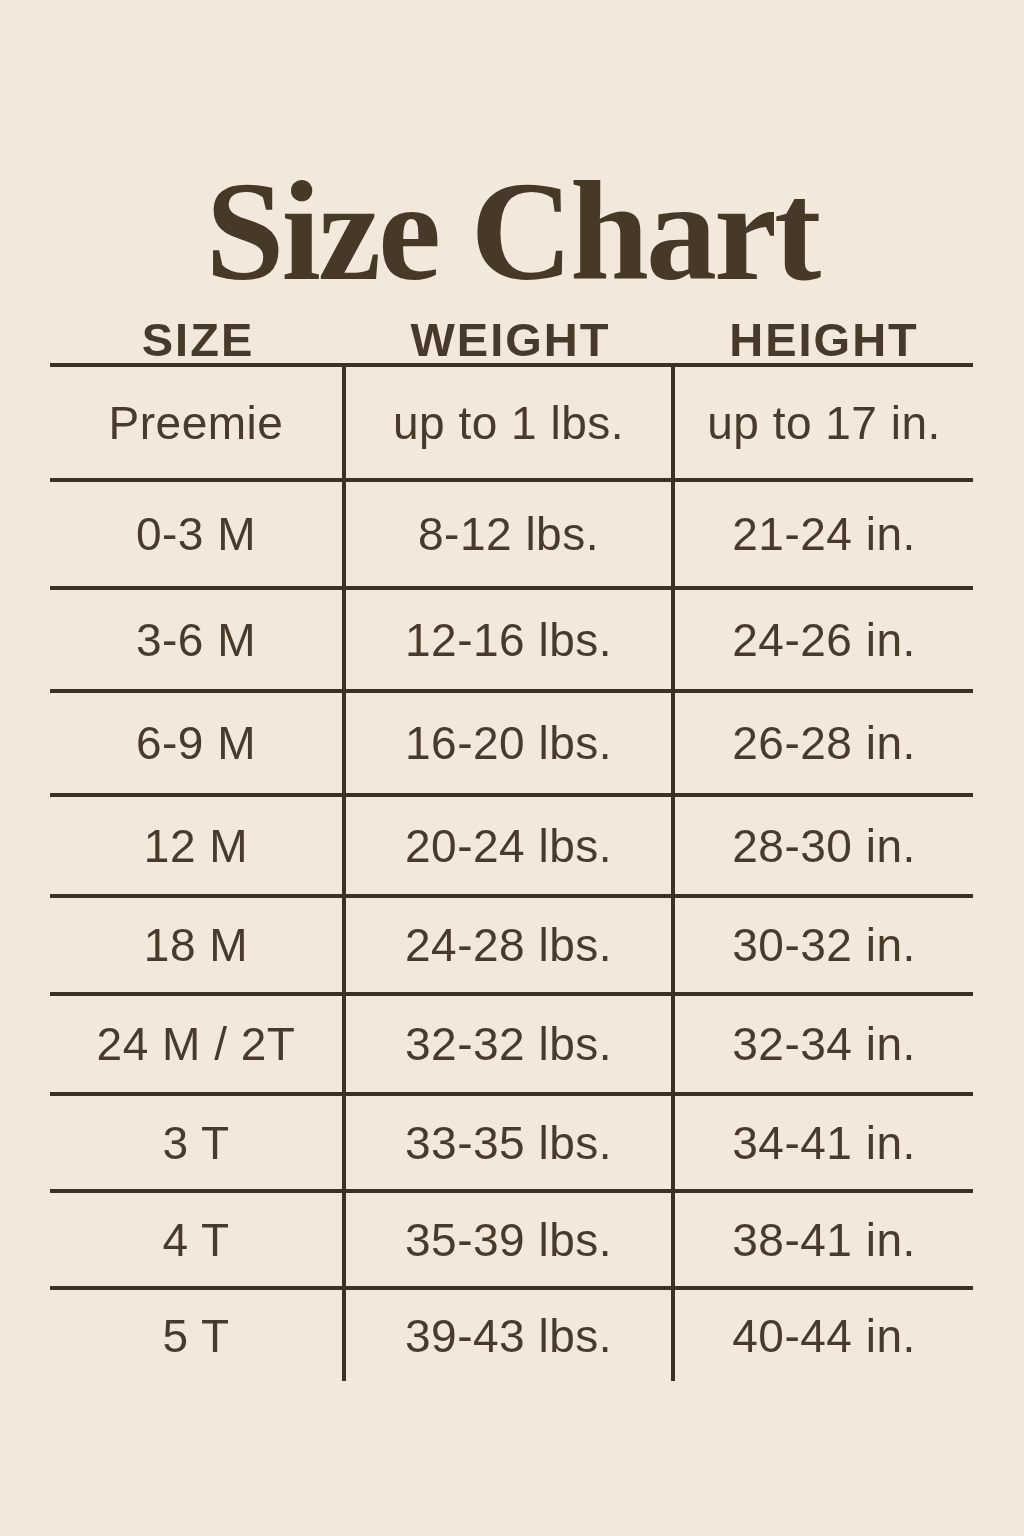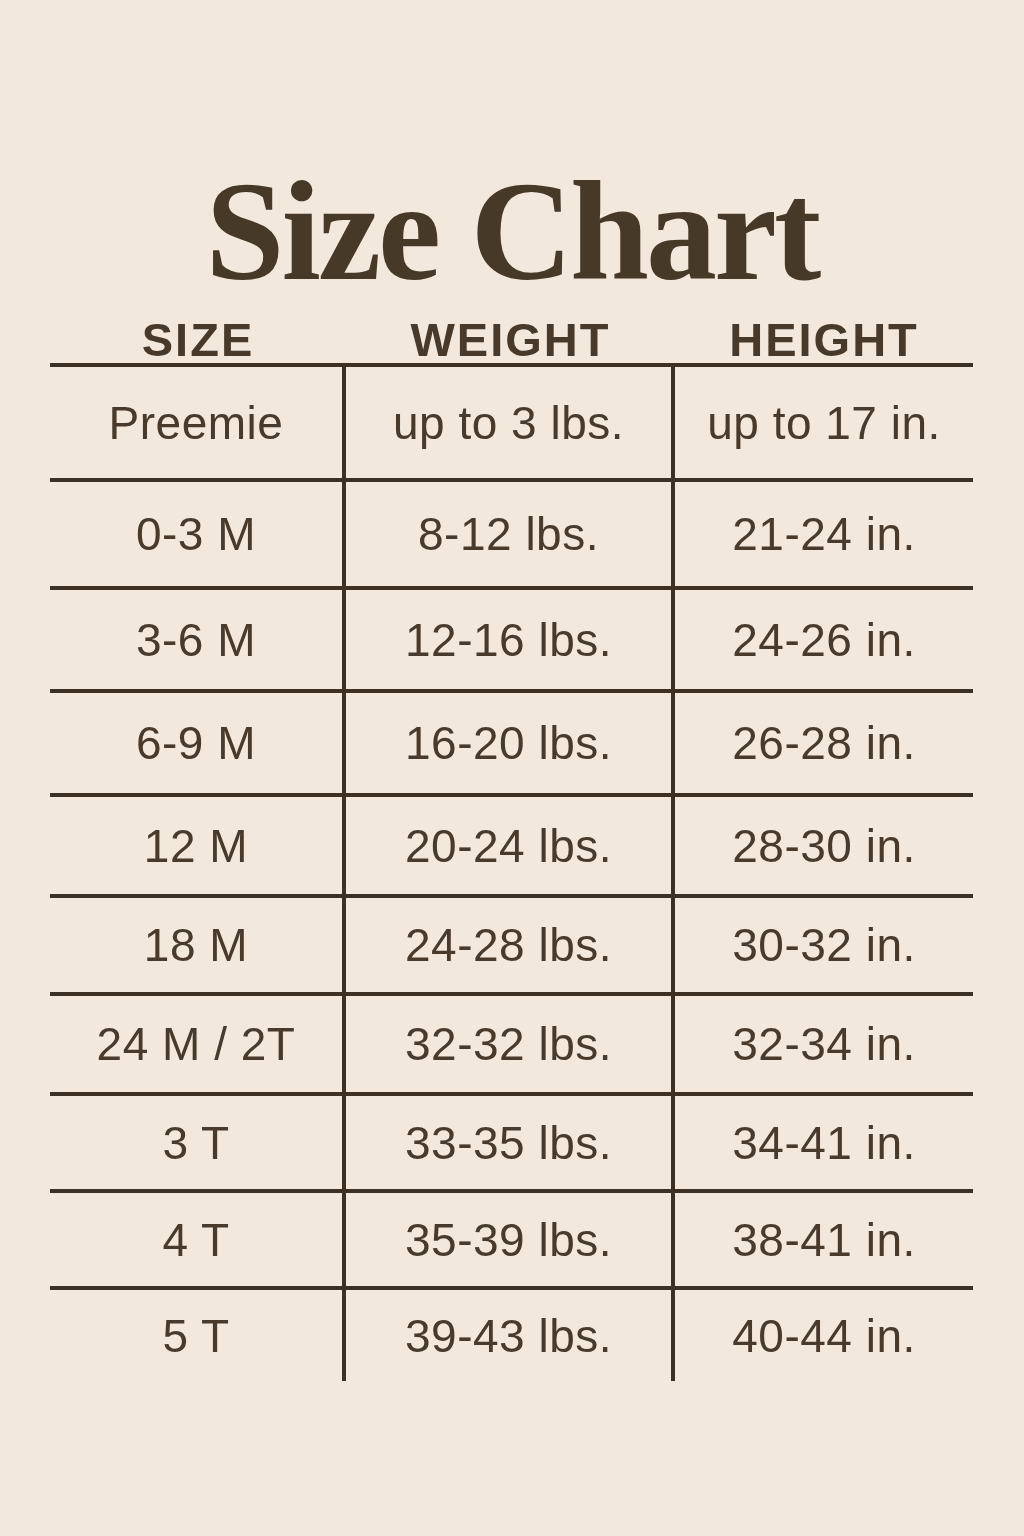--- a/index.html
+++ b/index.html
@@ -80,21 +80,21 @@
   <div class="headers">
     <div class="hcell c1">SIZE</div>
     <div class="hcell c2">WEIGHT</div>
     <div class="hcell c3">HEIGHT</div>
   </div>
 
   <div class="table">
 
   <div class="row">
       <div class="cell c1 sep">Preemie</div>
-      <div class="cell c2 sep">up to 3 lbs.</div>
+      <div class="cell c2 sep">up to 1 lbs.</div>
       <div class="cell c3">up to 17 in.</div>
     </div>
       <div class="row">
       <div class="cell c1 sep">0-3 M</div>
       <div class="cell c2 sep">8-12 lbs.</div>
       <div class="cell c3">21-24 in.</div>
     </div>
       <div class="row">
       <div class="cell c1 sep">3-6 M</div>
       <div class="cell c2 sep">12-16 lbs.</div>

